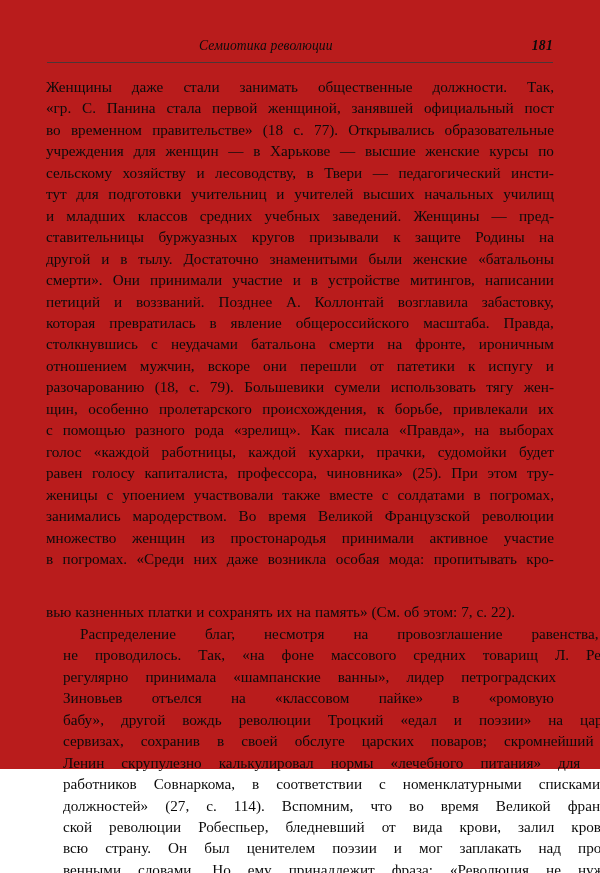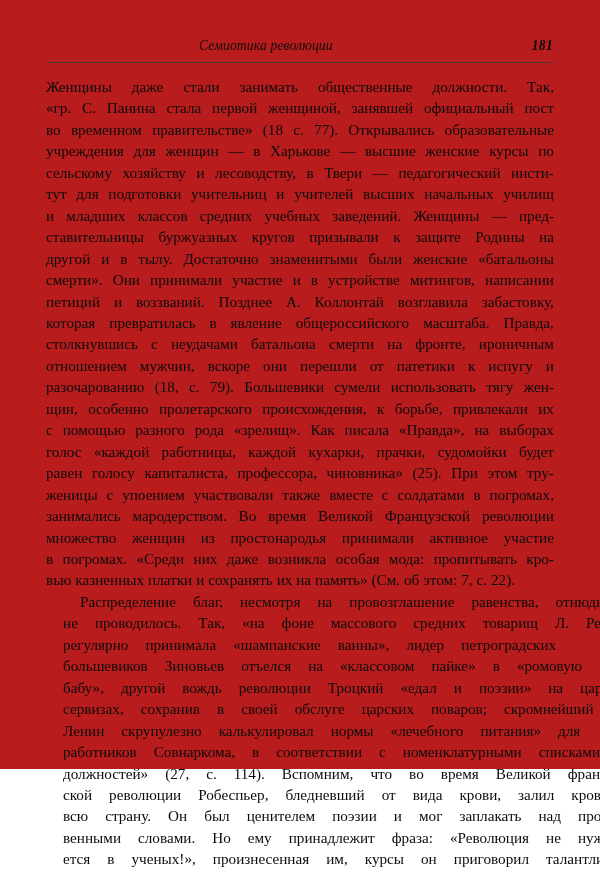--- a/index.html
+++ b/index.html
@@ -97,20 +97,21 @@
   .ln.j {
     display: flex;
     justify-content: space-between;
     white-space: pre;
   }
   .ln.j > span {
     white-space: pre;
   }
   .ln.last {
     display: block;
+    margin-top: 32px;
   }
 </style>
 </head>
 <body>
 
 <div class="page">
 
   <div class="running-head">
     <div class="running-head-title">Семиотика революции</div>
     <div class="running-head-folio">181</div>
@@ -139,24 +140,24 @@
         <span class="ln j"><span>с</span><span>помощью</span><span>разного</span><span>рода</span><span>«зрелищ».</span><span>Как</span><span>писала</span><span>«Правда»,</span><span>на</span><span>выборах</span></span>
         <span class="ln j"><span>голос</span><span>«каждой</span><span>работницы,</span><span>каждой</span><span>кухарки,</span><span>прачки,</span><span>судомойки</span><span>будет</span></span>
         <span class="ln j"><span>равен</span><span>голосу</span><span>капиталиста,</span><span>профессора,</span><span>чиновника»</span><span>(25).</span><span>При</span><span>этом</span><span>тру-</span></span>
         <span class="ln j"><span>женицы</span><span>с</span><span>упоением</span><span>участвовали</span><span>также</span><span>вместе</span><span>с</span><span>солдатами</span><span>в</span><span>погромах,</span></span>
         <span class="ln j"><span>занимались</span><span>мародерством.</span><span>Во</span><span>время</span><span>Великой</span><span>Французской</span><span>революции</span></span>
         <span class="ln j"><span>множество</span><span>женщин</span><span>из</span><span>простонародья</span><span>принимали</span><span>активное</span><span>участие</span></span>
         <span class="ln j"><span>в</span><span>погромах.</span><span>«Среди</span><span>них</span><span>даже</span><span>возникла</span><span>особая</span><span>мода:</span><span>пропитывать</span><span>кро-</span></span>
         <span class="ln last">вью казненных платки и сохранять их на память» (См. об этом: 7, с. 22).</span>
       </p>
       <p class="para indent">
-        <span class="ln j" style="padding-left: 17px;"><span>Распределение</span><span>благ,</span><span>несмотря</span><span>на</span><span>провозглашение</span><span>равенства,</span><span>отнюдь</span></span>
+        <span class="ln j" style="padding-left: 17px; gap: 12px;"><span>Распределение</span><span>благ,</span><span>несмотря</span><span>на</span><span>провозглашение</span><span>равенства,</span><span>отнюдь</span></span>
         <span class="ln j"><span>не</span><span>проводилось.</span><span>Так,</span><span>«на</span><span>фоне</span><span>массового</span><span>средних</span><span>товарищ</span><span>Л.</span><span>Рейснер</span></span>
         <span class="ln j"><span>регулярно</span><span>принимала</span><span>«шампанские</span><span>ванны»,</span><span>лидер</span><span>петроградских</span></span>
-        <span class="ln j"><span>большевиков</span><span>Зиновьев</span><span>отъелся</span><span>на</span><span>«классовом</span><span>пайке»</span><span>в</span><span>«ромовую</span></span>
+        <span class="ln j"><span>Зиновьев</span><span>отъелся</span><span>на</span><span>«классовом</span><span>пайке»</span><span>в</span><span>«ромовую</span></span>
         <span class="ln j"><span>бабу»,</span><span>другой</span><span>вождь</span><span>революции</span><span>Троцкий</span><span>«едал</span><span>и</span><span>поэзии»</span><span>на</span><span>царских</span></span>
         <span class="ln j"><span>сервизах,</span><span>сохранив</span><span>в</span><span>своей</span><span>обслуге</span><span>царских</span><span>поваров;</span><span>скромнейший</span></span>
         <span class="ln j"><span>Ленин</span><span>скрупулезно</span><span>калькулировал</span><span>нормы</span><span>«лечебного</span><span>питания»</span><span>для</span></span>
         <span class="ln j"><span>работников</span><span>Совнаркома,</span><span>в</span><span>соответствии</span><span>с</span><span>номенклатурными</span><span>списками</span></span>
         <span class="ln j"><span>должностей»</span><span>(27,</span><span>с.</span><span>114).</span><span>Вспомним,</span><span>что</span><span>во</span><span>время</span><span>Великой</span><span>француз-</span></span>
         <span class="ln j"><span>ской</span><span>революции</span><span>Робеспьер,</span><span>бледневший</span><span>от</span><span>вида</span><span>крови,</span><span>залил</span><span>кровью</span></span>
         <span class="ln j"><span>всю</span><span>страну.</span><span>Он</span><span>был</span><span>ценителем</span><span>поэзии</span><span>и</span><span>мог</span><span>заплакать</span><span>над</span><span>проникно-</span></span>
         <span class="ln j"><span>венными</span><span>словами.</span><span>Но</span><span>ему</span><span>принадлежит</span><span>фраза:</span><span>«Революция</span><span>не</span><span>нужда-</span></span>
         <span class="ln j"><span>ется</span><span>в</span><span>ученых!»,</span><span>произнесенная</span><span>им,</span><span>курсы</span><span>он</span><span>приговорил</span><span>талантливого</span></span>
         <span class="ln j"><span>ученого–химика</span><span>Лавуазье</span><span>к</span><span>смерти.</span><span>Зато,</span><span>не</span><span>пожелав</span><span>лишиться</span><span>талан-</span></span>

